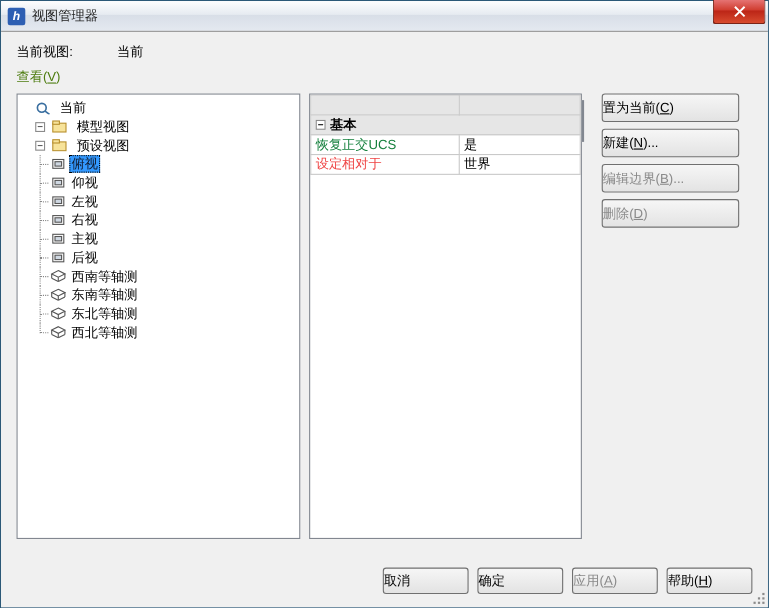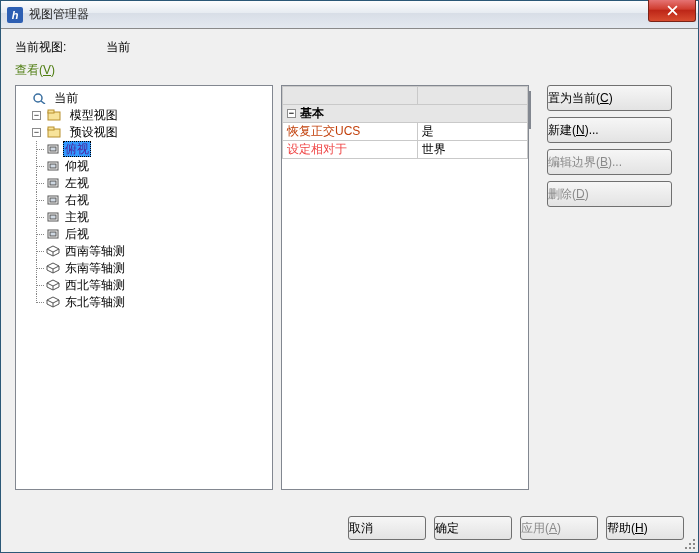--- a/index.html
+++ b/index.html
@@ -30,21 +30,21 @@
   
   .tree ul { list-style: none; padding-left: 0; }
   .tree li { position: relative; padding-left: 14px; white-space: nowrap; line-height: 17px; }
   .tree li::before { content:""; position:absolute; left:4px; top:0; bottom:0; border-left:1px dotted #888; }
   .tree li::after { content:""; position:absolute; left:4px; top:8px; width:8px; border-top:1px dotted #888; }
   .tree > ul > li::before, .tree > ul > li::after { display:none; }
   .tree li:last-child::before { height: 9px; }
   .expander { display:inline-block; width:9px; height:9px; border:1px solid #8b8b8b; background:#fff; text-align:center; line-height:7px; font-size:9px; margin-right:3px; vertical-align:1px; cursor:default; }
   .node-icon { display:inline-block; width:14px; height:12px; margin-right:3px; vertical-align:-2px; }
   .node-label { padding: 0 2px; }
-  .node-label.selected { background:#3399ff; color:#4c1d95; border:1px dotted #000; padding:0 1px; }
+  .node-label.selected { background:#3399ff; color:#0f172a; border:1px dotted #000; padding:0 1px; }
   
   .pt { width:100%; border-collapse: collapse; }
   .pt td { border:1px solid #c9c9c9; height:18px; padding:0 4px; color:#000; }
   .pt .hdrrow td { background:#e6e6e6; color:#4a4a4a; }
   .pt .catrow td { background:#e6e6e6; font-weight:bold; }
   .pt .boxminus { display:inline-block; width:9px; height:9px; border:1px solid #8b8b8b; background:#fff; text-align:center; line-height:7px; font-size:9px; margin-right:4px; vertical-align:1px; }
   .resize-grip { position:absolute; right:3px; bottom:3px; width:14px; height:14px; }
   .resize-grip span { position:absolute; width:2px; height:2px; background:#8a8a8a; }
 </style>
 </head>
@@ -139,49 +139,49 @@
                       <line x1="1" y1="8" x2="7" y2="11" stroke="#555"></line>
                       <line x1="13" y1="8" x2="7" y2="11" stroke="#555"></line>
                     </svg></span><span class="node-label">东南等轴测</span></li>
                 <li><span class="node-icon"><svg viewBox="0 0 14 12">
                       <polygon points="7,1 13,4 7,7 1,4" fill="none" stroke="#555"></polygon>
                       <line x1="1" y1="4" x2="1" y2="8" stroke="#555"></line>
                       <line x1="13" y1="4" x2="13" y2="8" stroke="#555"></line>
                       <line x1="7" y1="7" x2="7" y2="11" stroke="#555"></line>
                       <line x1="1" y1="8" x2="7" y2="11" stroke="#555"></line>
                       <line x1="13" y1="8" x2="7" y2="11" stroke="#555"></line>
+                    </svg></span><span class="node-label">东北等轴测</span></li>
+                <li><span class="node-icon"><svg viewBox="0 0 14 12">
+                      <polygon points="7,1 13,4 7,7 1,4" fill="none" stroke="#555"></polygon>
+                      <line x1="1" y1="4" x2="1" y2="8" stroke="#555"></line>
+                      <line x1="13" y1="4" x2="13" y2="8" stroke="#555"></line>
+                      <line x1="7" y1="7" x2="7" y2="11" stroke="#555"></line>
+                      <line x1="1" y1="8" x2="7" y2="11" stroke="#555"></line>
+                      <line x1="13" y1="8" x2="7" y2="11" stroke="#555"></line>
                     </svg></span><span class="node-label">西北等轴测</span></li>
-                <li><span class="node-icon"><svg viewBox="0 0 14 12">
-                      <polygon points="7,1 13,4 7,7 1,4" fill="none" stroke="#555"></polygon>
-                      <line x1="1" y1="4" x2="1" y2="8" stroke="#555"></line>
-                      <line x1="13" y1="4" x2="13" y2="8" stroke="#555"></line>
-                      <line x1="7" y1="7" x2="7" y2="11" stroke="#555"></line>
-                      <line x1="1" y1="8" x2="7" y2="11" stroke="#555"></line>
-                      <line x1="13" y1="8" x2="7" y2="11" stroke="#555"></line>
-                    </svg></span><span class="node-label">东北等轴测</span></li>
               </ul>
           </li>
         </ul>
       </div>
 
       <div class="prop-pane">
         <div class="prop-table">
           <table class="pt">
             <tbody>
                 <tr class="hdrrow">
                   <td style="width:55%"></td>
                   <td></td>
                 </tr>
             <tr class="catrow">
                   <td colspan="2"><span class="boxminus">−</span><span>基本</span></td>
                 </tr>
             </tbody>
               <tbody id="prop-rows">
                 <tr>
-                  <td style="color:#c2410c">恢复正交UCS</td>
+                  <td style="color:#15803d">恢复正交UCS</td>
                   <td>是</td>
                 </tr>
                 <tr>
                   <td style="color:#ef4444">设定相对于</td>
                   <td>世界</td>
                 </tr>
               </tbody>
           </table>
         </div>
         <div class="prop-lower"></div>

